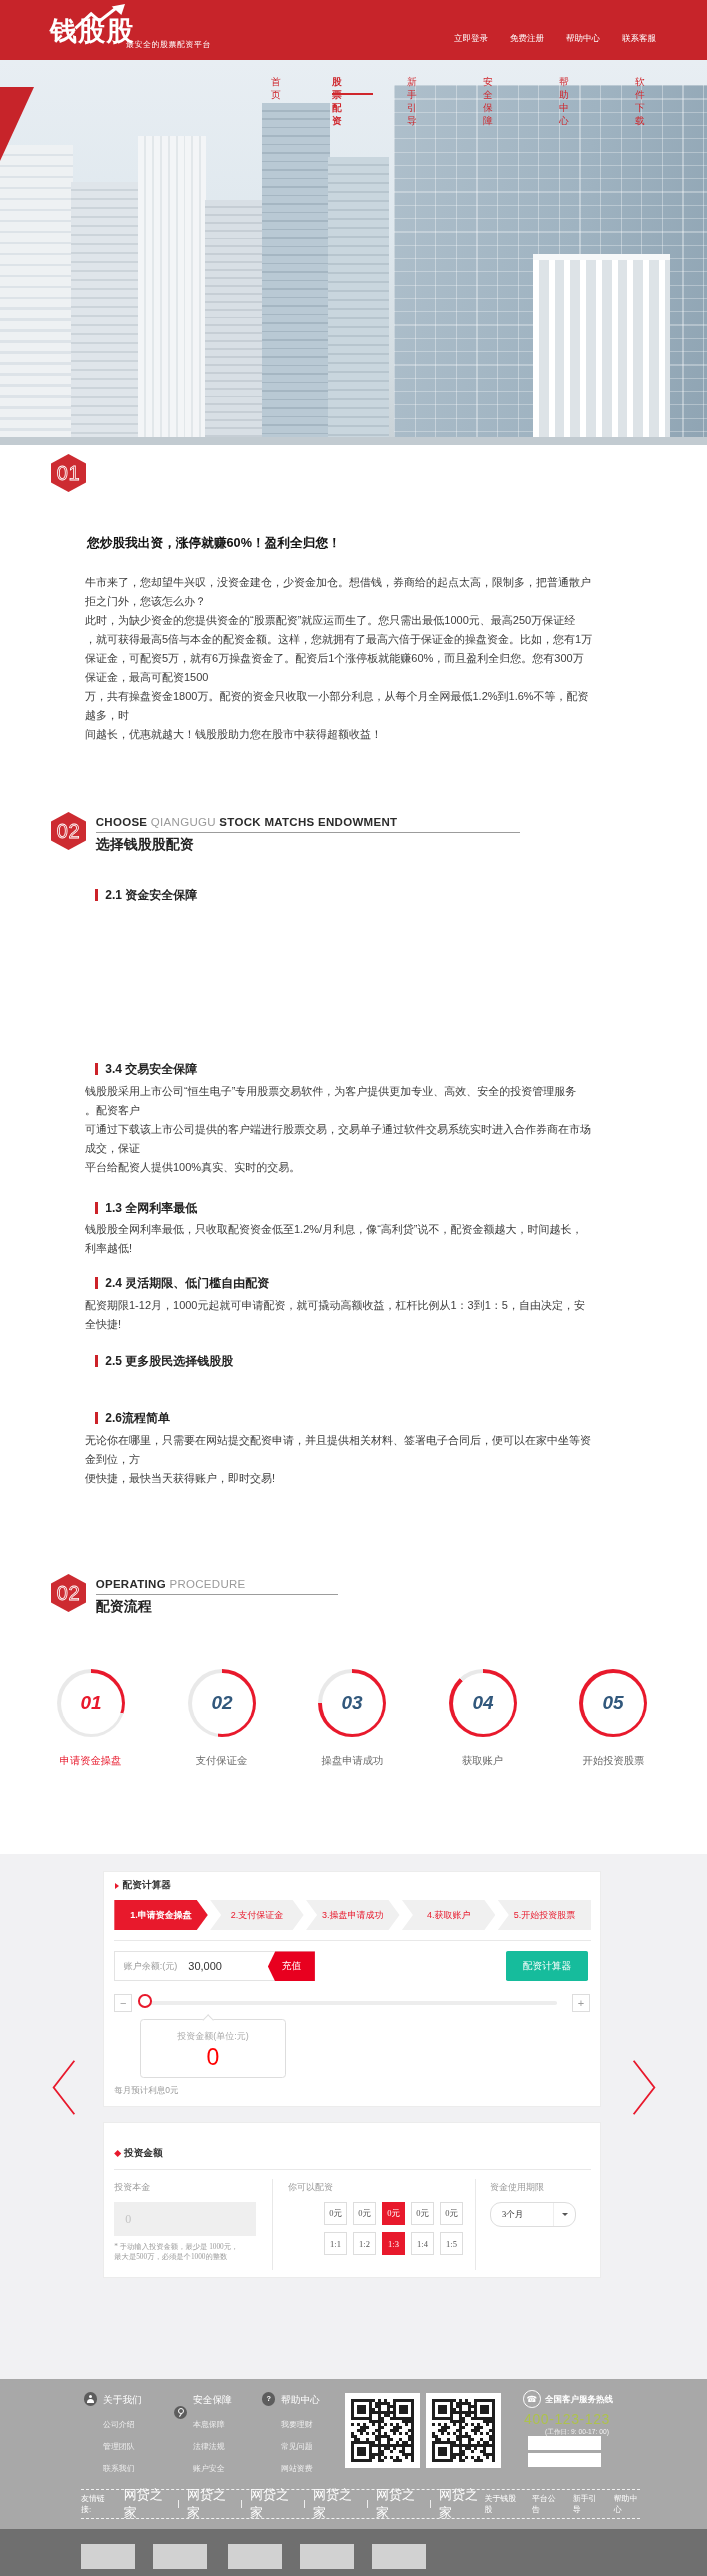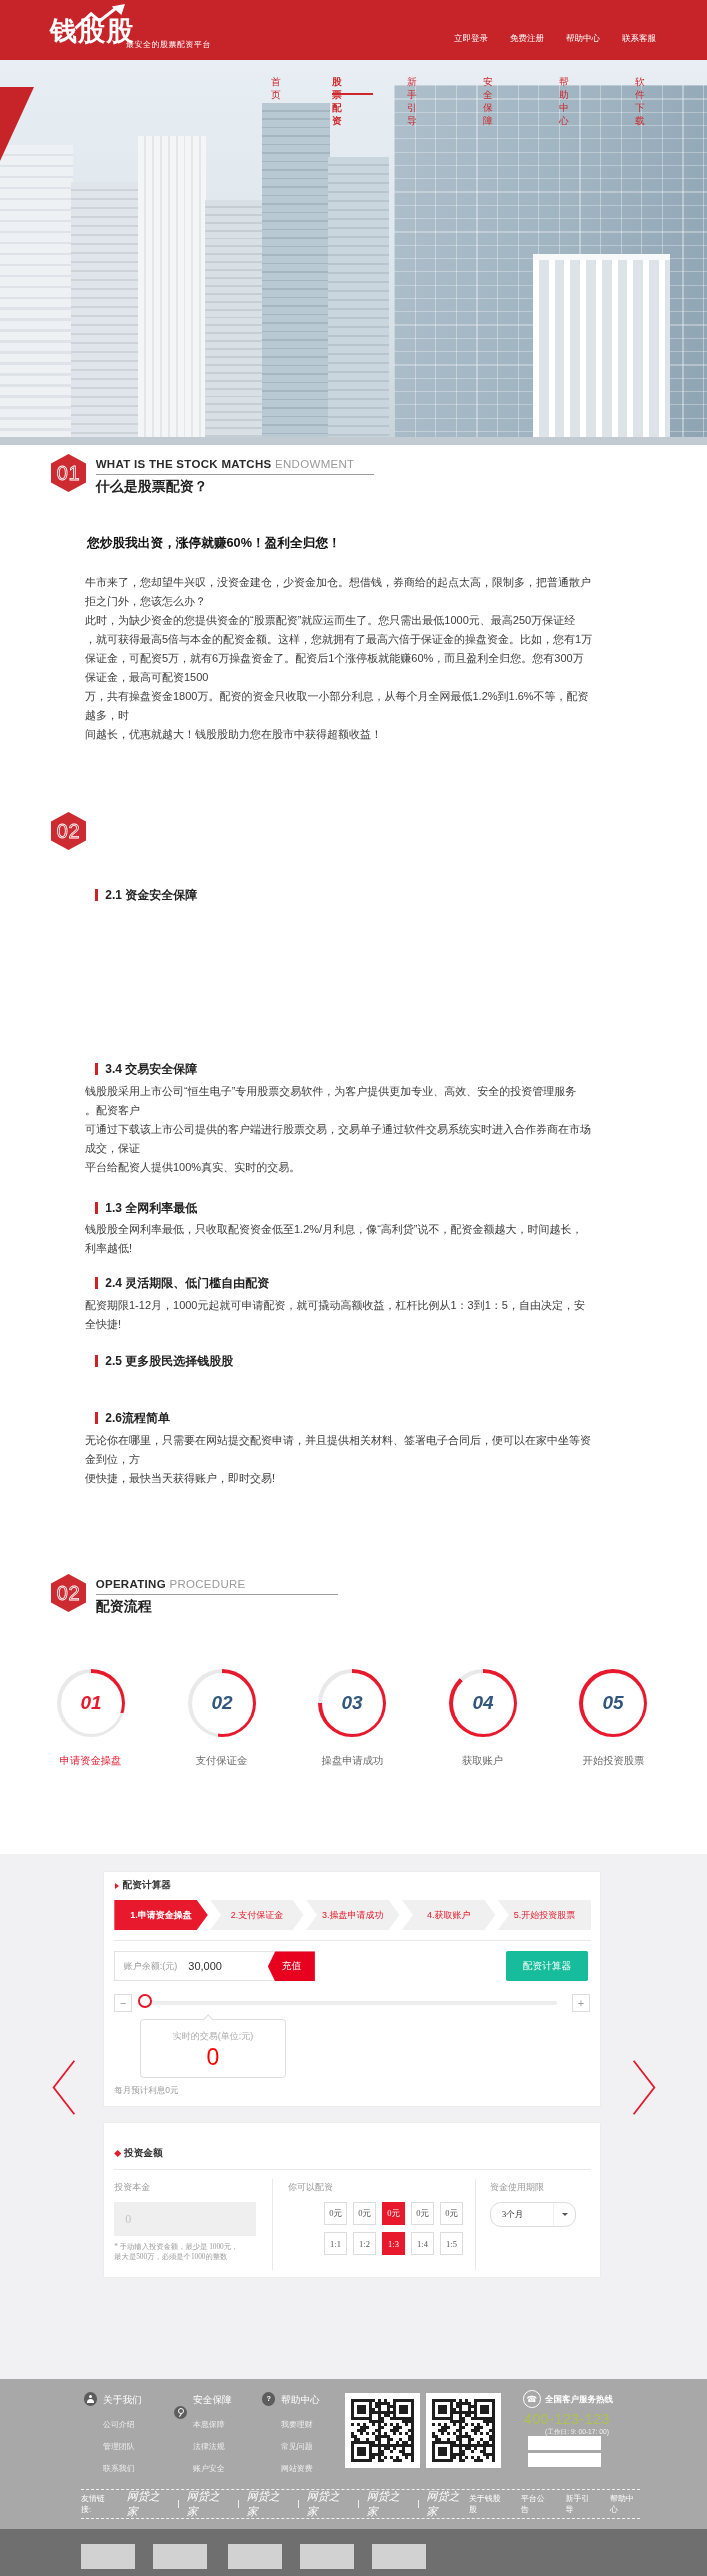--- a/index.html
+++ b/index.html
@@ -131,21 +131,21 @@
   .qr{position:absolute;top:2393px;width:75px;height:75px;background:#fff;padding:6px;box-sizing:border-box;}
   .phone-ic{position:absolute;left:523px;top:2390px;width:15.7px;height:15.7px;border:1.2px solid #fff;border-radius:50%;
         color:#fff;display:flex;align-items:center;justify-content:center;font-size:8.5px;}
   .hotline-label{position:absolute;left:545px;top:2394px;font-size:8.5px;font-weight:bold;color:#fff;}
   .hotline-number{position:absolute;left:524px;top:2411px;font-size:14px;color:#aec24e;letter-spacing:0.6px;}
   .hotline-hours{position:absolute;left:545px;top:2428px;font-size:6.7px;color:#f2f2f2;}
   .svc-box{position:absolute;left:528px;width:73px;height:14px;background:#fff;cursor:pointer;}
   .friend-row{position:absolute;left:81px;top:2489px;width:559px;height:28px;border-top:0.6px dashed rgba(255,255,255,.85);
         border-bottom:0.6px dashed rgba(255,255,255,.85);display:flex;align-items:center;}
   .friend-row .lbl{font-size:7.9px;color:#fff;margin-right:13.3px;}
-  .friend-row .fl{font-size:11px;color:#fff;cursor:pointer;font-style:italic;}
+  .friend-row .fl{font-size:13px;color:#fff;cursor:pointer;}
   .pipe{width:0.6px;height:7.3px;background:rgba(255,255,255,.8);margin:0 8.5px;}
   .right-links{margin-left:auto;display:flex;gap:14.5px;}
   .right-links span{font-size:7.9px;color:#fff;cursor:pointer;}
   .dark-strip{position:absolute;left:0;top:2529px;width:707px;height:47px;background:#6f6f6f;}
   .badge{position:absolute;top:15px;width:54px;height:25.4px;background:#d2d2d2;}
 </style>
 </head>
 <body>
 
 <div id="page">
@@ -184,43 +184,44 @@
       <span style="position:absolute;left:288px;">帮助中心</span>
       <span style="position:absolute;left:364px;">软件下载</span>
     </div>
     <div class="nav-underline" style="left:332px;top:33px;width:41px;"></div>
   </div>
 
   <div class="sec-hdr" style="top:454px;">
     <div class="hexa">
         <span>01</span>
       </div>
-    <div class="sec-titles">
-      <div class="en-line" style="width:278px;">
-        <span class="en-bold">WHAT IS THE STOCK MATCHS</span>
-        <span class="en-light">ENDOWMENT</span>
-      </div>
-      <div class="cn-title">什么是股票配资？</div>
-    </div>
   </div>
   <div class="intro" style="top:535px;">您炒股我出资，涨停就赚60%！盈利全归您！</div>
   <div class="body-text" style="top:573px;">牛市来了，您却望牛兴叹，没资金建仓，少资金加仓。想借钱，券商给的起点太高，限制多，把普通散户
 拒之门外，您该怎么办？
 此时，为缺少资金的您提供资金的“股票配资”就应运而生了。您只需出最低1000元、最高250万保证经
 ，就可获得最高5倍与本金的配资金额。这样，您就拥有了最高六倍于保证金的操盘资金。比如，您有1万
 保证金，可配资5万，就有6万操盘资金了。配资后1个涨停板就能赚60%，而且盈利全归您。您有300万
 保证金，最高可配资1500
 万，共有操盘资金1800万。配资的资金只收取一小部分利息，从每个月全网最低1.2%到1.6%不等，配资
 越多，时
 间越长，优惠就越大！钱股股助力您在股市中获得超额收益！</div>
 
   <div class="sec-hdr" style="top:812px;">
     <div class="hexa">
         <span>02</span>
       </div>
+    <div class="sec-titles">
+      <div class="en-line" style="width:424px;">
+        <span class="en-bold">CHOOSE</span>
+        <span class="en-light">QIANGUGU</span>
+        <span class="en-bold">STOCK MATCHS ENDOWMENT</span>
+      </div>
+      <div class="cn-title">选择钱股股配资</div>
+    </div>
   </div>
 
   <div class="sub-title" style="top:889px;">2.1 资金安全保障</div>
 
   <div class="sub-title" style="top:1063px;">3.4 交易安全保障</div>
   <div class="body-text" style="top:1082px;">钱股股采用上市公司“恒生电子”专用股票交易软件，为客户提供更加专业、高效、安全的投资管理服务
 。配资客户
 可通过下载该上市公司提供的客户端进行股票交易，交易单子通过软件交易系统实时进入合作券商在市场
 成交，保证
 平台给配资人提供100%真实、实时的交易。</div>
@@ -314,21 +315,21 @@
     </div>
     <div class="calc-btn">配资计算器</div>
 
     <div class="sq-btn" style="left:10.3px;top:122px;">−</div>
     <div class="slider-track"></div>
     <div class="slider-knob"></div>
     <div class="sq-btn" style="left:468px;top:122px;">+</div>
 
     <div class="tooltip">
       <div class="caret"></div>
-      <div class="tooltip-label">实时的交易(单位:元)</div>
+      <div class="tooltip-label">投资金额(单位:元)</div>
       <div class="tooltip-value">0</div>
     </div>
     <div class="interest-note">每月预计利息0元</div>
   </div>
 
   <div class="card card2">
     <div class="panel-title" style="top:24px;">
       <span class="diamond"></span>
       <span>投资金额</span>
     </div>

